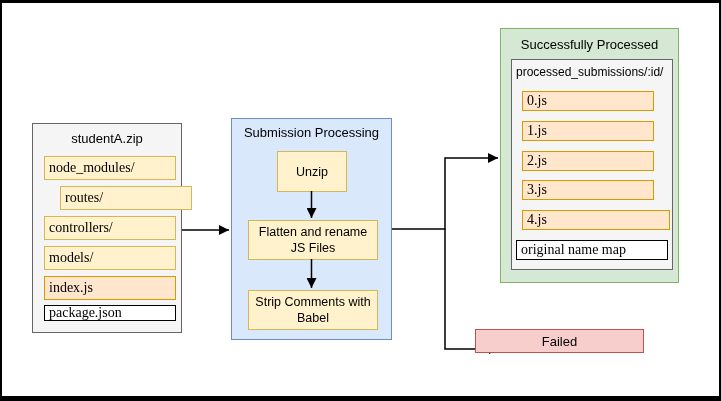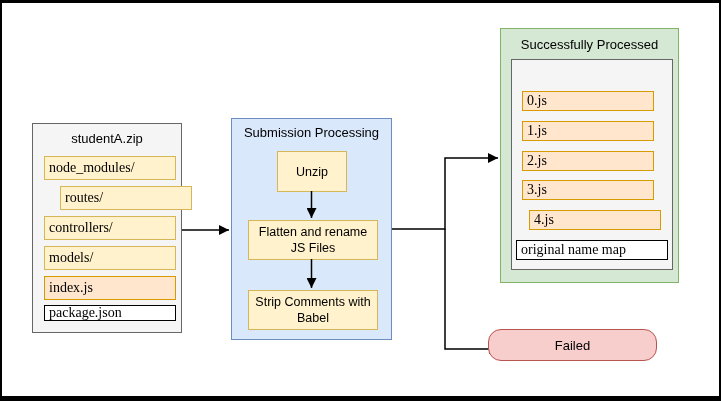--- a/index.html
+++ b/index.html
@@ -122,24 +122,25 @@
   <div class="box group-blue" style="left:231px; top:118px; width:161px; height:222px;">
     <div class="group-title" style="top:6px;">Submission Processing</div>
     <div class="step" style="left:45px; top:32px; width:70px; height:41px;">Unzip</div>
     <div class="step" style="left:16px; top:101px; width:130px; height:40px;">Flatten and rename JS Files</div>
     <div class="step" style="left:16px; top:171px; width:130px; height:40px;">Strip Comments with Babel</div>
   </div>
 
   <div class="box group-green" style="left:500px; top:28px; width:179px; height:255px;">
     <div class="group-title" style="top:8px;">Successfully Processed</div>
     <div class="box inner-gray" style="left:10px; top:30px; width:162px; height:211px;">
+      <div class="folder-label">processed_submissions/:id/</div>
       <div class="file f-orange" style="left:10px; top:31px; width:132px; height:20px;">0.js</div>
       <div class="file f-orange" style="left:10px; top:61px; width:132px; height:20px;">1.js</div>
       <div class="file f-orange" style="left:10px; top:91px; width:132px; height:20px;">2.js</div>
       <div class="file f-orange" style="left:10px; top:120px; width:132px; height:20px;">3.js</div>
-      <div class="file f-orange" style="left:17px; top:150px; width:132px; height:20px;">4.js</div>
+      <div class="file f-orange" style="left:10px; top:150px; width:148px; height:20px;">4.js</div>
       <div class="file f-white" style="left:4px; top:180px; width:152px; height:20px;">original name map</div>
     </div>
   </div>
 
-  <div class="box failed-box" style="left:488px; top:329px; width:169px; height:32px;border-radius:13px;">Failed</div>
+  <div class="box failed-box" style="left:475px; top:329px; width:169px; height:24px;">Failed</div>
 
 </div>
 
 </body></html>

